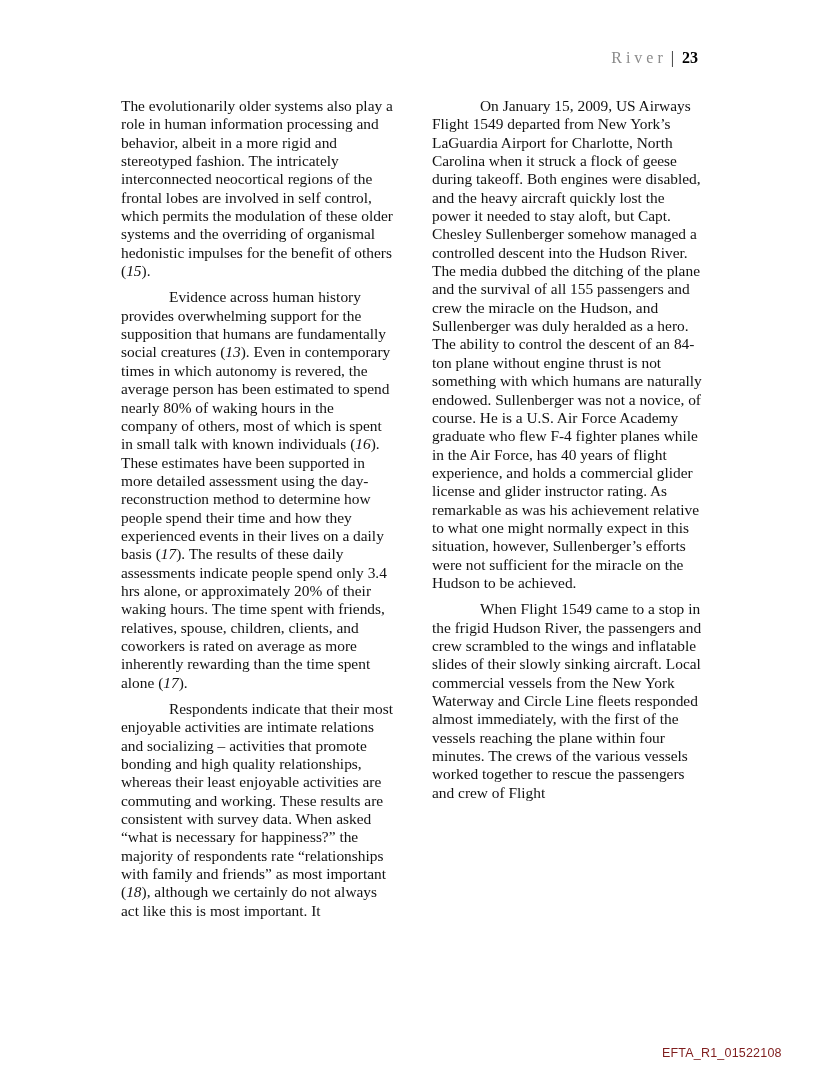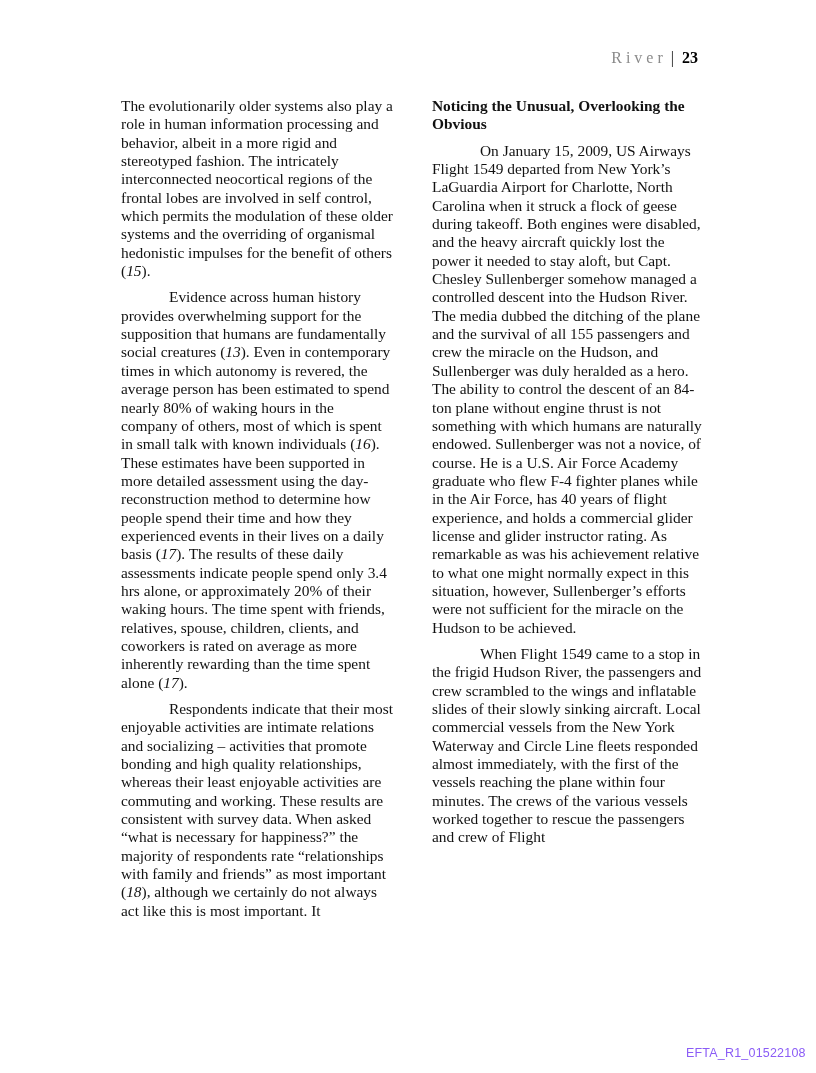--- a/index.html
+++ b/index.html
@@ -48,42 +48,41 @@
     .column p.indent { text-indent: 48px; }
     .column h3 {
       font-size: 15.4px;
       line-height: 18.35px;
       font-weight: bold;
       margin: 0 0 8px 0;
     }
     .column i { font-style: italic; }
     .doc-id {
       position: absolute;
-      left: 686px;
+      left: 662px;
       top: 1046px;
       font-family: "Liberation Sans", "DejaVu Sans", sans-serif;
       font-size: 12.5px;
-      color: #8b5cf6;
+      color: #7f1d1d;
       letter-spacing: 0.2px;
     }
   </style>
 </head>
 <body>
 
 <div class="page-header">
   <span class="page-word">River</span>
   <span class="sep">|</span>
   <span class="page-num">23</span>
 </div>
 
 <div class="column col-left">
   <p>The evolutionarily older systems also play a role in human information processing and behavior, albeit in a more rigid and stereotyped fashion.  The intricately interconnected neocortical regions of the frontal lobes are involved in self control, which permits the modulation of these older systems and the overriding of organismal hedonistic impulses for the benefit of others (<i>15</i>).</p>
   <p class="indent">Evidence across human history provides overwhelming support for the supposition that humans are fundamentally social creatures (<i>13</i>).  Even in contemporary times in which autonomy is revered, the average person has been estimated to spend nearly 80% of waking hours in the company of others, most of which is spent in small talk with known individuals (<i>16</i>).  These estimates have been supported in more detailed assessment using the day-reconstruction method to determine how people spend their time and how they experienced events in their lives on a daily basis (<i>17</i>).  The results of these daily assessments indicate people spend only 3.4 hrs alone, or approximately 20% of their waking hours.  The time spent with friends, relatives, spouse, children, clients, and coworkers is rated on average as more inherently rewarding than the time spent alone (<i>17</i>).</p>
   <p class="indent">Respondents indicate that their most enjoyable activities are intimate relations and socializing – activities that promote bonding and high quality relationships, whereas their least enjoyable activities are commuting and working.  These results are consistent with survey data.  When asked “what is necessary for happiness?” the majority of respondents rate “relationships with family and friends” as most important (<i>18</i>), although we certainly do not always act like this is most important.  It</p>
 </div>
 
 <div class="column col-right">
-  <h3>Noticing the Unusual, Overlooking the Obvious</h3>
   <p class="indent">On January 15, 2009, US Airways Flight 1549 departed from New York’s LaGuardia Airport for Charlotte, North Carolina when it struck a flock of geese during takeoff.  Both engines were disabled, and the heavy aircraft quickly lost the power it needed to stay aloft, but Capt. Chesley Sullenberger somehow managed a controlled descent into the Hudson River. The media dubbed the ditching of the plane and the survival of all 155 passengers and crew the miracle on the Hudson, and Sullenberger was duly heralded as a hero.  The ability to control the descent of an 84-ton plane without engine thrust is not something with which humans are naturally endowed.  Sullenberger was not a novice, of course.  He is a U.S. Air Force Academy graduate who flew F-4 fighter planes while in the Air Force, has 40 years of flight experience, and holds a commercial glider license and glider instructor rating.  As remarkable as was his achievement relative to what one might normally expect in this situation, however, Sullenberger’s efforts were not sufficient for the miracle on the Hudson to be achieved.</p>
   <p class="indent">When Flight 1549 came to a stop in the frigid Hudson River, the passengers and crew scrambled to the wings and inflatable slides of their slowly sinking aircraft.  Local commercial vessels from the New York Waterway and Circle Line fleets responded almost immediately, with the first of the vessels reaching the plane within four minutes.  The crews of the various vessels worked together to rescue the passengers and crew of Flight</p>
 </div>
 
 <div class="doc-id">EFTA_R1_01522108</div>
 
 </body></html>

